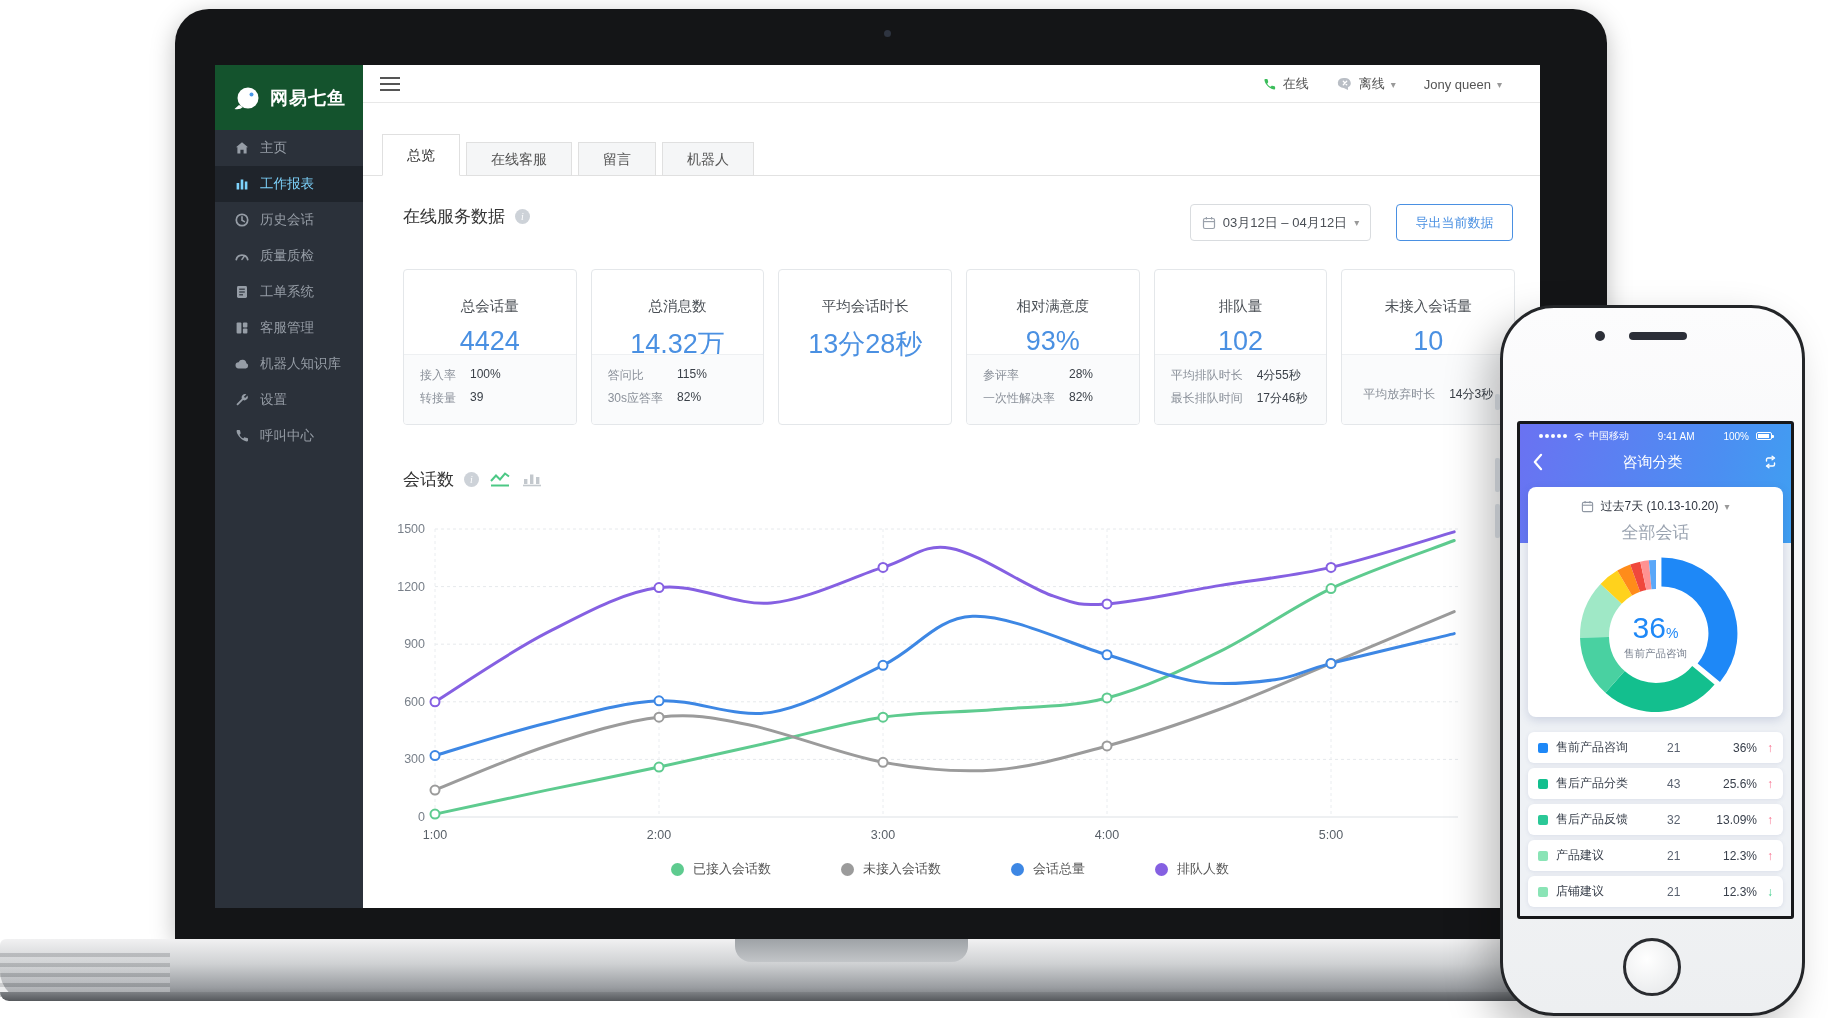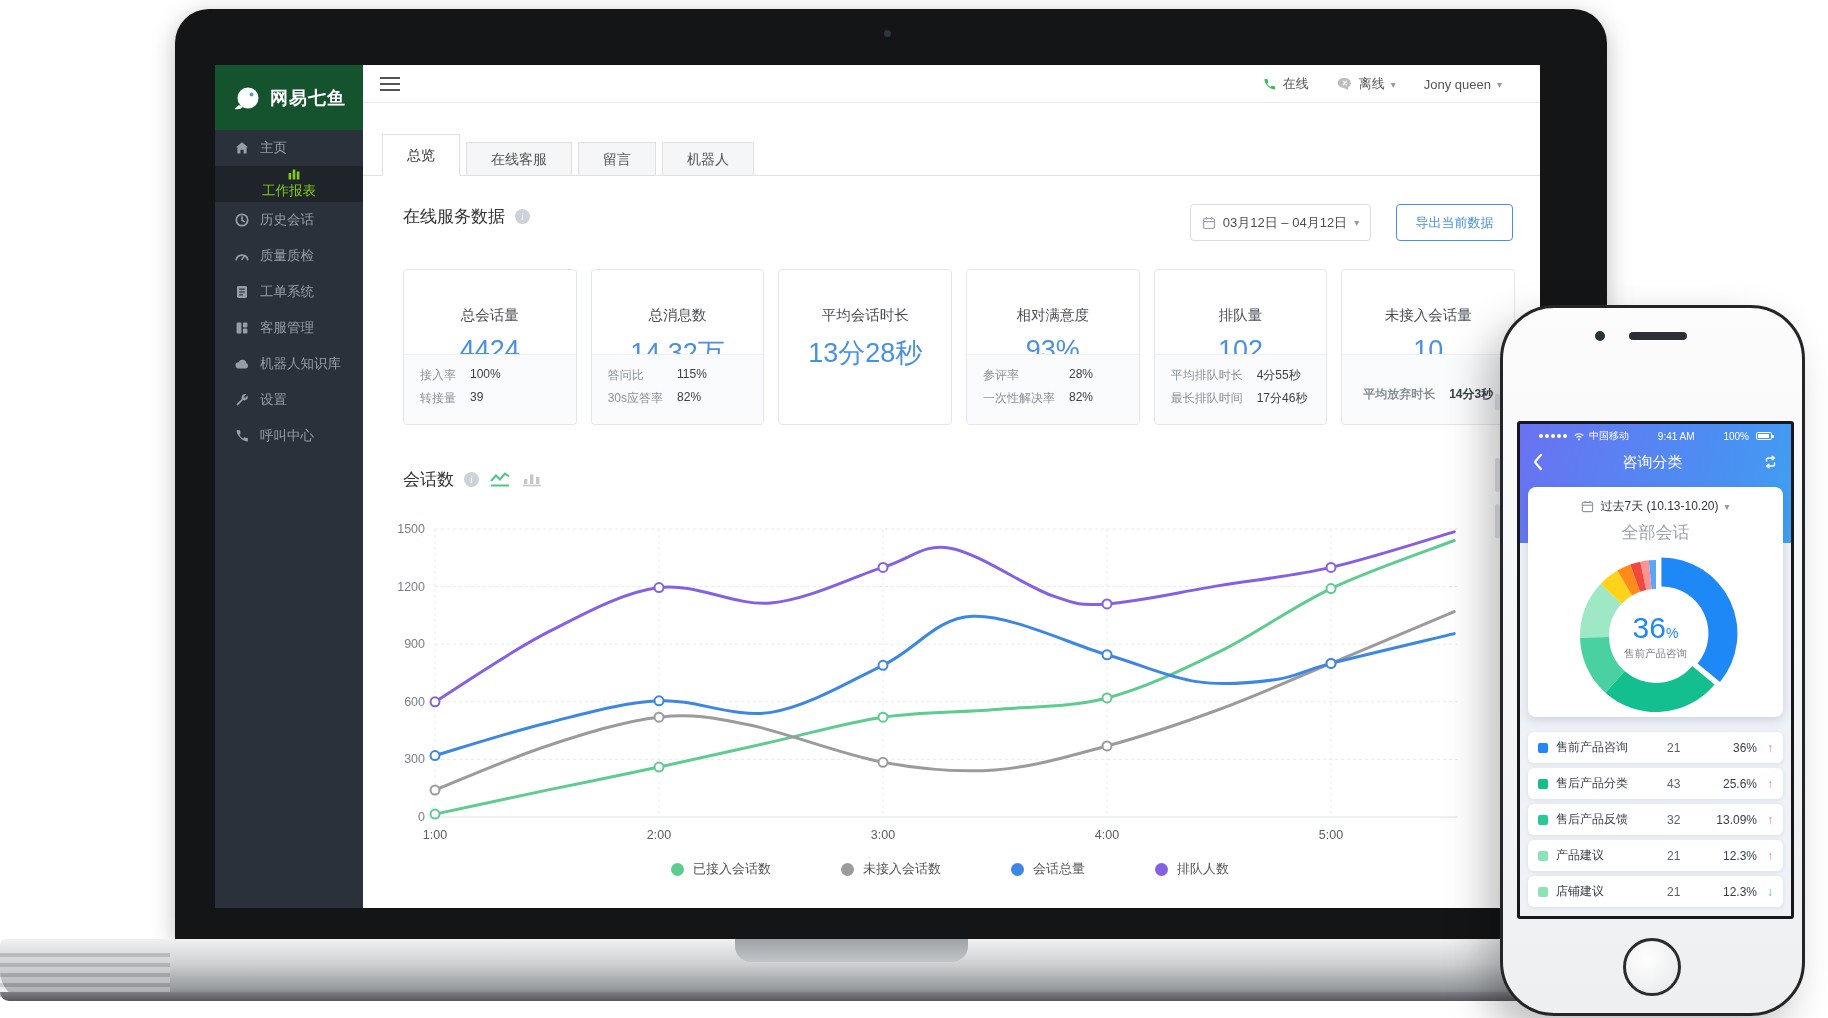--- a/index.html
+++ b/index.html
@@ -22,21 +22,21 @@
 
   
   .screen { position:absolute; left:215px; top:65px; width:1325px; height:843px; background:#fff; overflow:hidden; }
 
   
   .sidebar { position:absolute; left:0; top:0; width:148px; height:100%; background:#2b313a; }
   .logo { height:65px; background:#14532d; display:flex; align-items:center; justify-content:center; gap:8px; }
   .logo-text { color:#fff; font-size:18px; font-weight:bold; letter-spacing:1px; white-space:nowrap; }
   .side-item { height:36px; display:flex; align-items:center; color:#969da6; font-size:13.5px; cursor:pointer; }
   .side-item .s-icon { width:16px; height:16px; margin:0 10px 0 19px; flex:0 0 16px; }
-  .side-item.active { background:#1f242b; color:#84cc16;flex-direction:column; }
+  .side-item.active { background:#1f242b; color:#7dd3fc; }
   .side-item svg { display:block; width:100%; height:100%; }
 
   
   .topbar { position:absolute; left:148px; top:0; width:1177px; height:38px; border-bottom:1px solid #e8e8e8; background:#fff; }
   .burger { position:absolute; left:17px; top:12px; width:20px; height:14px; cursor:pointer; }
   .burger i { display:block; height:2px; background:#555; margin-bottom:4px; }
   .top-right { position:absolute; right:38px; top:0; height:38px; display:flex; align-items:center; gap:28px; font-size:13px; color:#555; }
   .top-right .itm { display:flex; align-items:center; gap:6px; white-space:nowrap; cursor:pointer; }
   .caret { font-size:10px; color:#999; }
 
@@ -54,25 +54,25 @@
               display:inline-flex; align-items:center; justify-content:center; font-style:italic; font-family:"Liberation Serif",serif; }
 
   .daterange { position:absolute; left:975px; top:139px; width:181px; height:37px; border:1px solid #d9dcdf; border-radius:4px;
                display:flex; align-items:center; justify-content:center; gap:7px; font-size:13px; color:#4a4f56; cursor:pointer; background:#fff; white-space:nowrap; }
   .export-btn { position:absolute; left:1181px; top:139px; width:117px; height:37px; border:1px solid #4a90e2; border-radius:4px;
                 color:#4a90e2; font-size:13px; display:flex; align-items:center; justify-content:center; background:#fff; cursor:pointer; white-space:nowrap; }
 
   
   .cards { position:absolute; left:188px; top:204px; width:1112px; height:156px; display:flex; gap:14px; }
   .card { flex:1 1 0; border:1px solid #e4e7ea; border-radius:4px; background:#fff; position:relative; overflow:hidden; }
-  .card-title { text-align:center; margin-top:36px; font-size:14.5px; color:#4a4f55; white-space:nowrap; }
+  .card-title { text-align:center; margin-top:27px; font-size:14.5px; color:#4a4f55; white-space:nowrap; }
   .card-value { text-align:center; margin-top:10px; font-size:27px; color:#4a90e2; white-space:nowrap; }
   .card-foot { position:absolute; left:0; right:0; bottom:0; height:70px; background:#fafbfc; border-top:1px solid #eef0f2;
                padding:12px 16px 0; font-size:12px; }
-  .card-foot.center1 { display:flex; align-items:center; justify-content:center; padding-top:9px;font-weight:bold; }
+  .card-foot.center1 { display:flex; align-items:center; justify-content:center; padding-top:9px; }
   .foot-grid { display:grid; grid-template-columns:max-content auto; column-gap:14px; row-gap:6px; }
   .f-label { color:#8a9099; white-space:nowrap; }
   .f-val { color:#3a4048; white-space:nowrap; }
 
   
   .chart-wrap { position:absolute; left:175px; top:450px; width:1120px; height:345px; }
   .legend { position:absolute; left:175px; top:795px; width:1120px; display:flex; justify-content:center; gap:70px; }
   .leg-item { display:flex; align-items:center; gap:9px; font-size:13px; color:#555; cursor:pointer; white-space:nowrap; }
   .leg-dot { width:13px; height:13px; border-radius:50%; }
   .chart-toggle { display:flex; gap:10px; align-items:center; }

